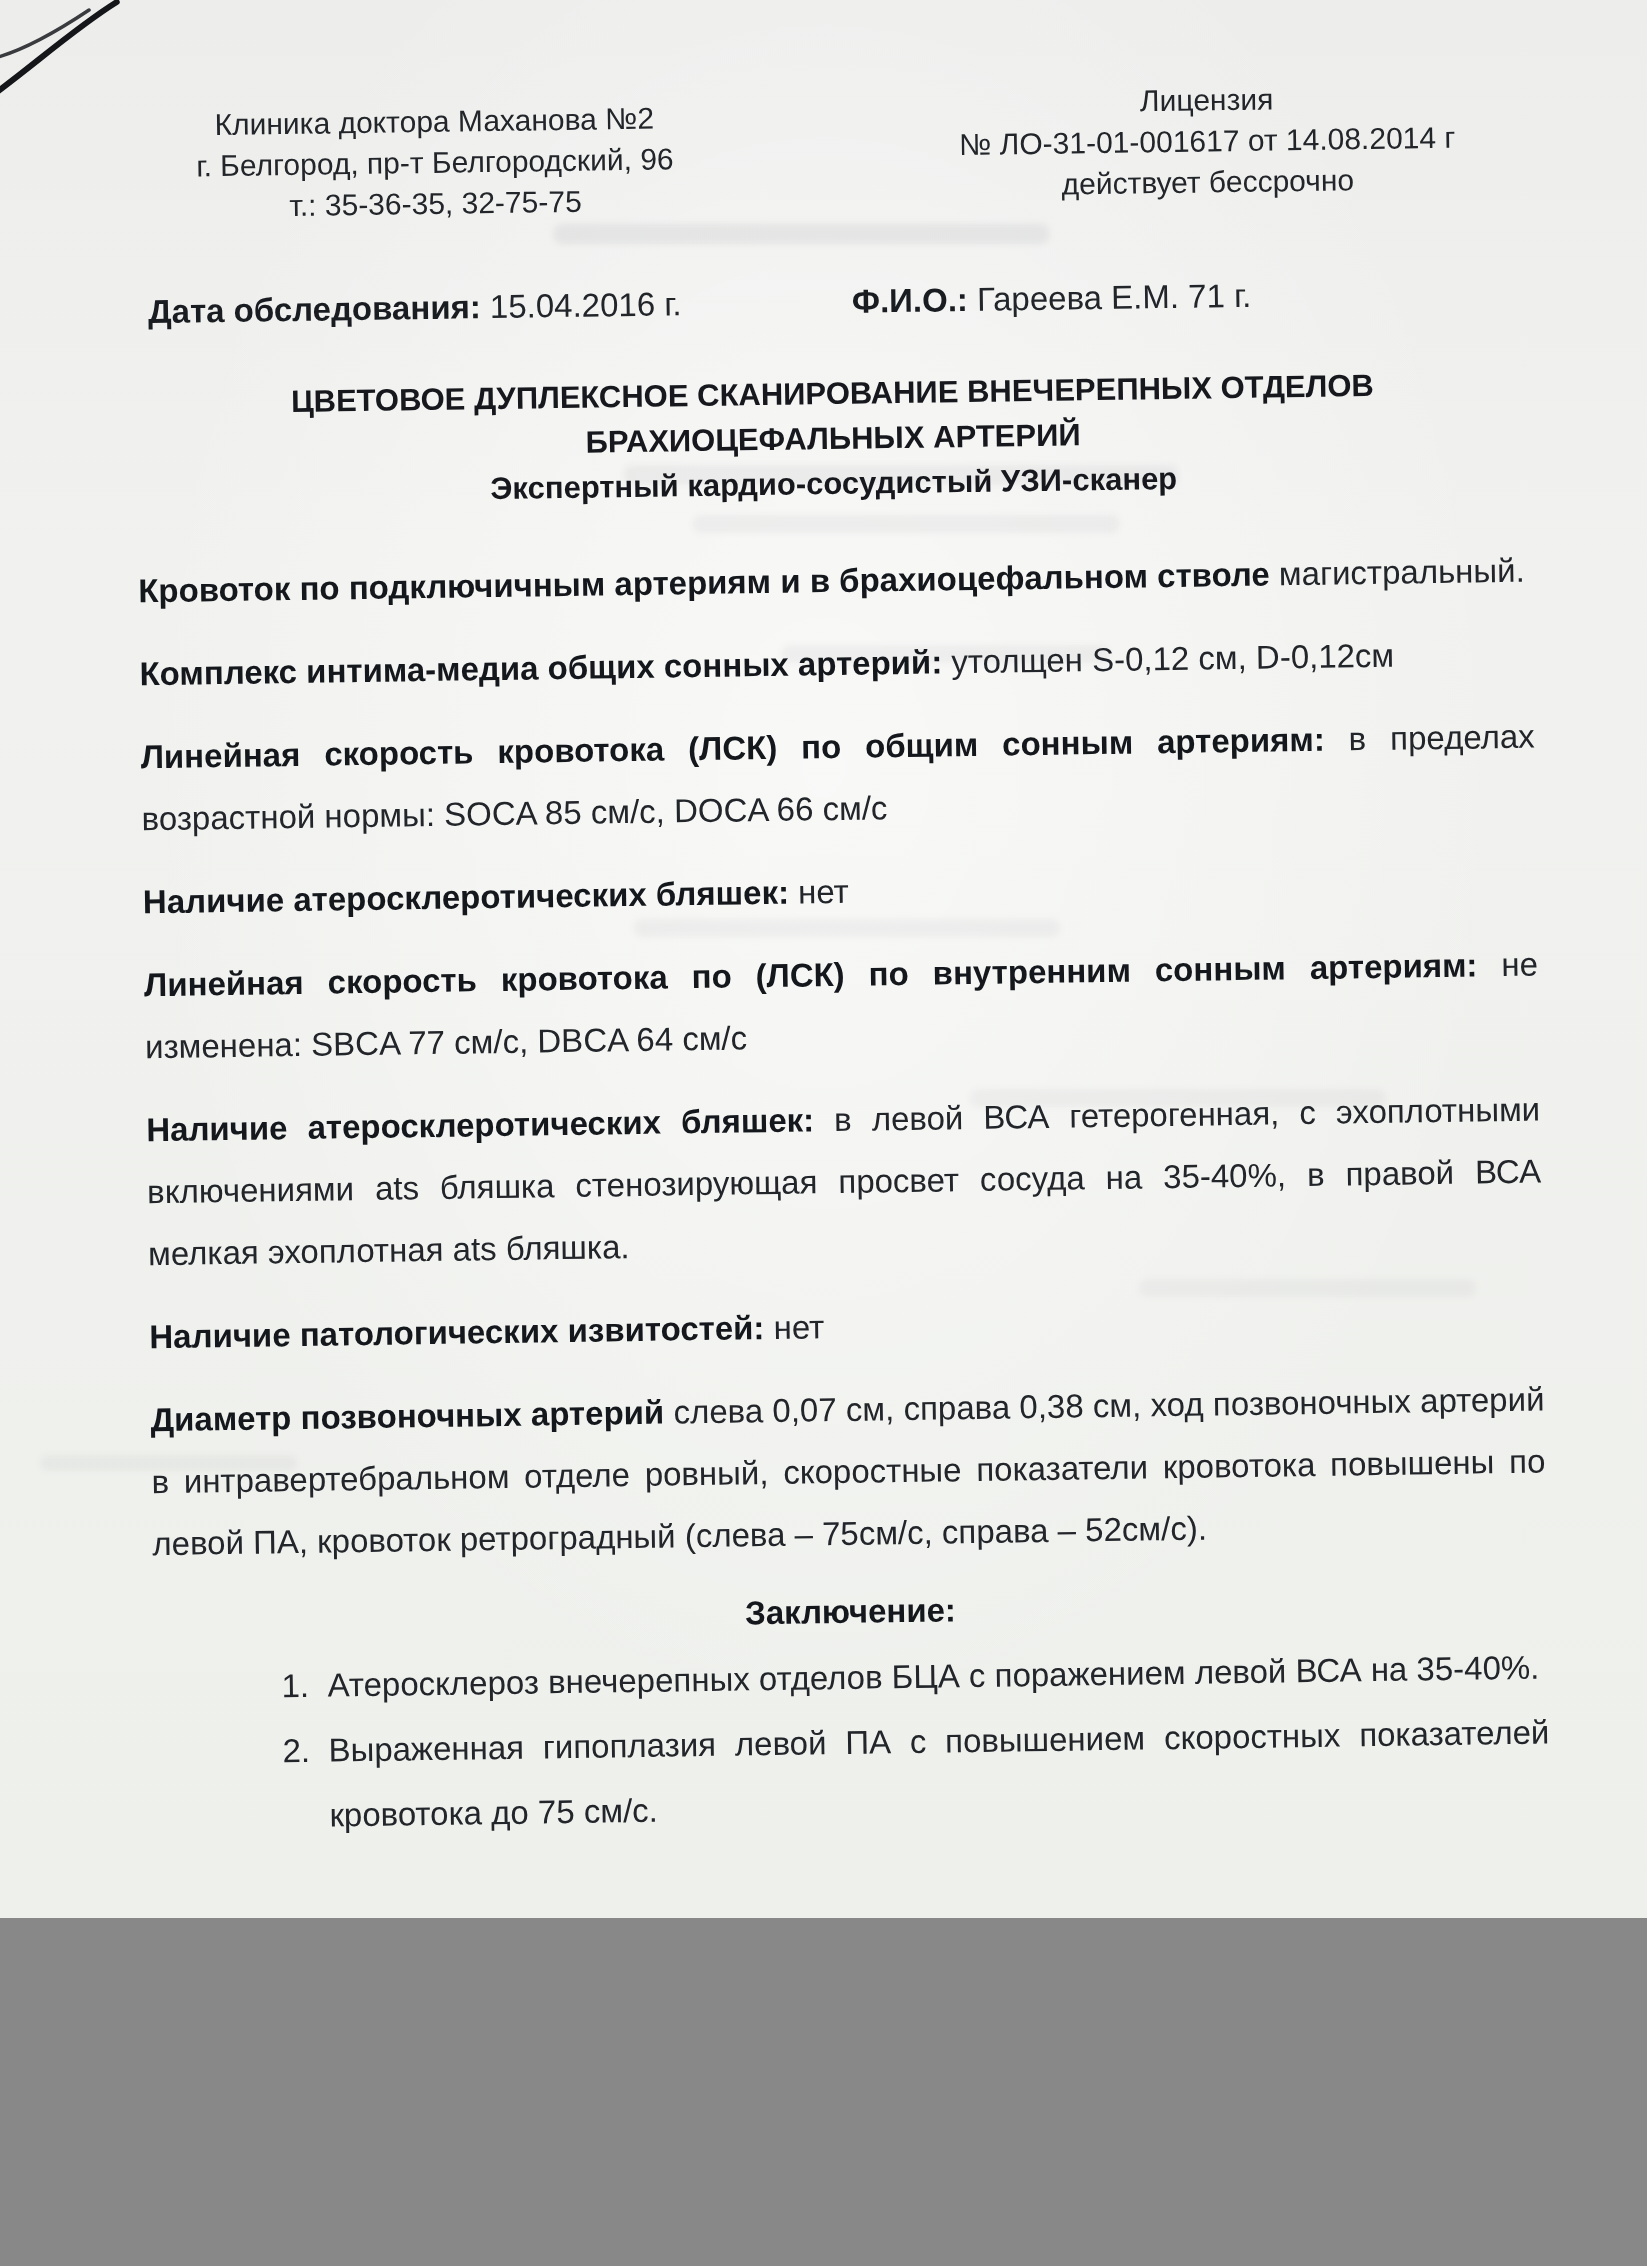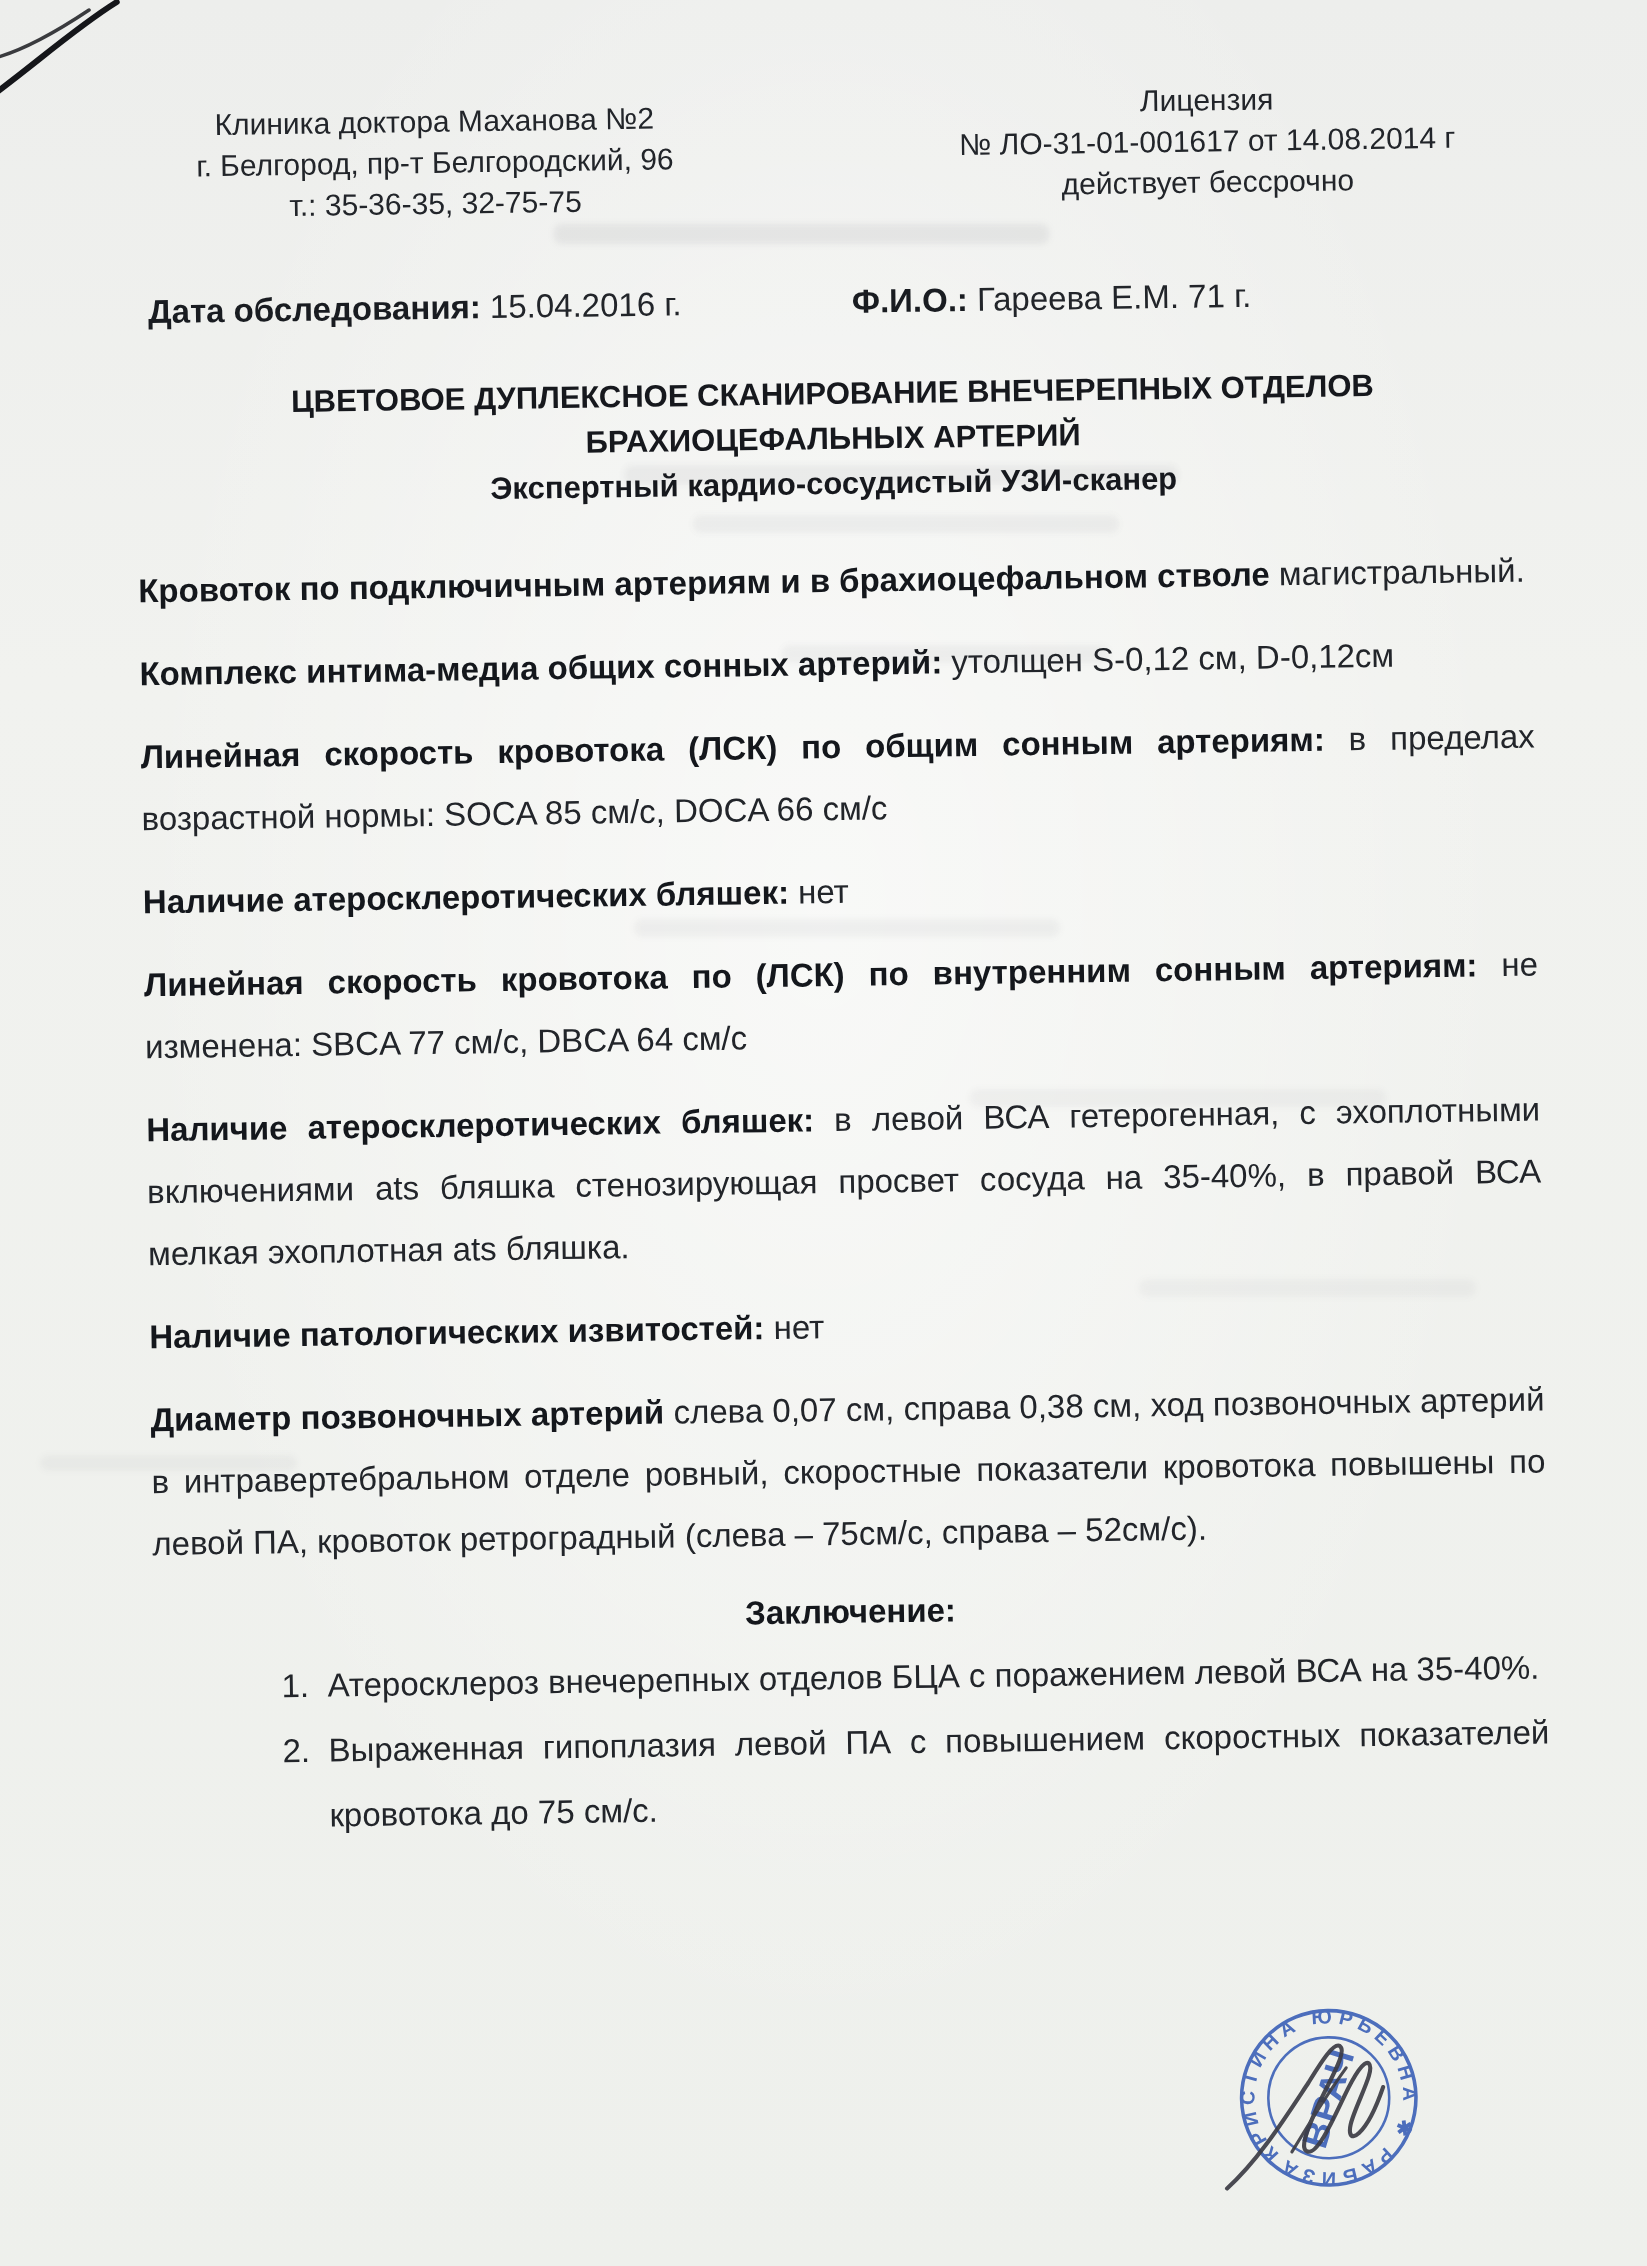--- a/index.html
+++ b/index.html
@@ -1,18 +1,18 @@
 <!DOCTYPE html>
 <html><head>
 <meta charset="utf-8">
 <style>
   html,body{margin:0;padding:0;background:#888;}
   .page{
     position:relative;
-    width:1647px;height:2266px;
+    width:1647px;height:1918px;
     background:#eff0ed;
     background-image:
       radial-gradient(ellipse at 50% 40%, rgba(255,255,255,.55) 0%, rgba(255,255,255,0) 60%),
       linear-gradient(180deg, #edeeec 0%, #f1f2ef 30%, #eef0ec 100%);
     overflow:hidden;
     font-family:"Liberation Sans", sans-serif;
     color:#22252a;
   }
   .content{
     position:absolute;left:131px;top:95px;width:1394px;height:2138px;

